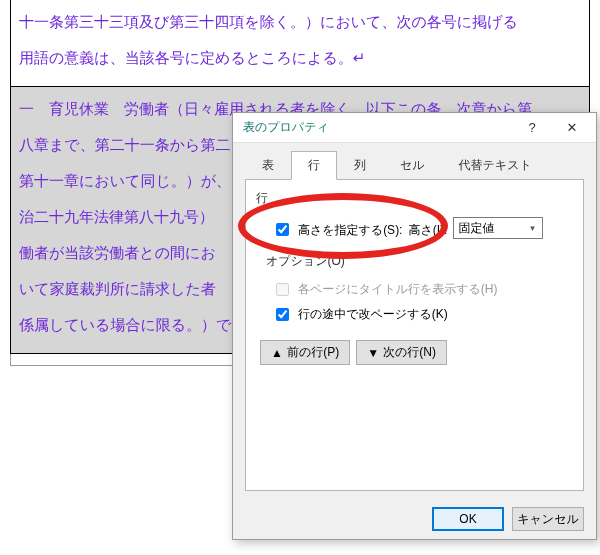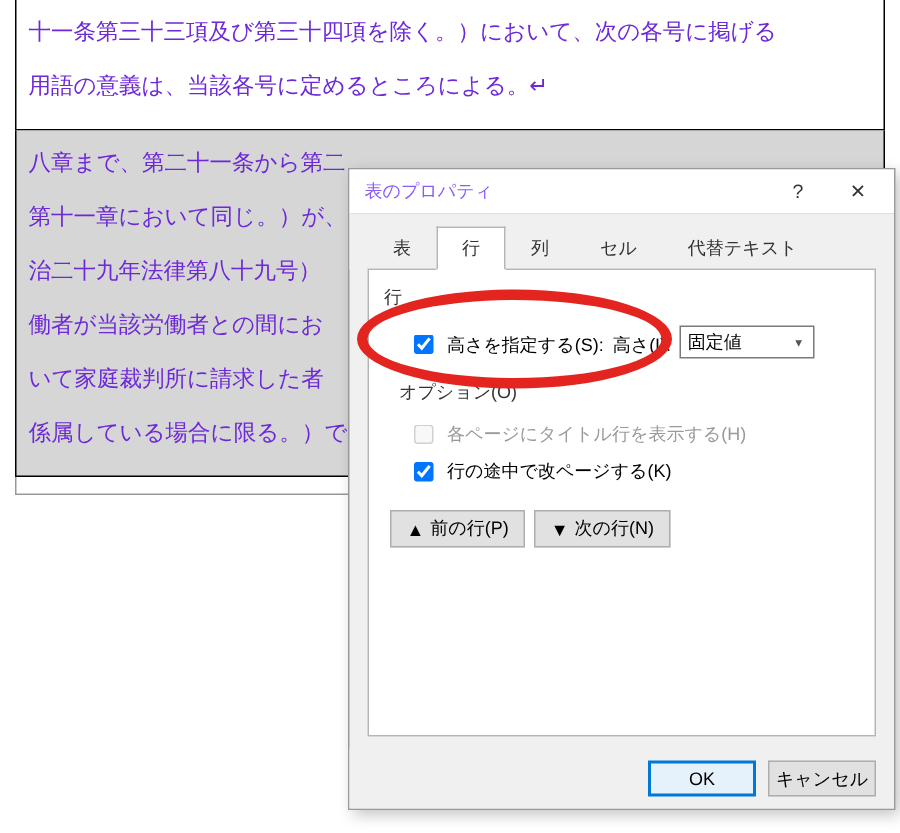--- a/index.html
+++ b/index.html
@@ -56,21 +56,21 @@
   }
   .titlebar {
     height: 30px;
     background: #fff;
     display: flex;
     align-items: center;
     padding: 0 4px 0 10px;
     font-size: 12px;
     border-bottom: 1px solid #e0e0e0;
   }
-  .titlebar .title { flex: 1; color: #8b5cf6; }
+  .titlebar .title { flex: 1; color: #0f766e; }
   .titlebar .tb-btn {
     width: 40px;
     height: 28px;
     display: flex;
     align-items: center;
     justify-content: center;
     color: #333;
     font-size: 13px;
   }
   .tab-strip {
@@ -243,20 +243,21 @@
 </style>
 </head>
 <body>
 
 <div class="doc">
   <div class="doc-cell">
     <div>十一条第三十三項及び第三十四項を除く。）において、次の各号に掲げる</div>
     <div>用語の意義は、当該各号に定めるところによる。↵</div>
   </div>
   <div class="doc-cell highlighted">
+    <div>一　育児休業　労働者（日々雇用される者を除く。以下この条、次章から第</div>
     <div>八章まで、第二十一条から第二</div>
     <div>第十一章において同じ。）が、</div>
     <div>治二十九年法律第八十九号）</div>
     <div>働者が当該労働者との間にお</div>
     <div>いて家庭裁判所に請求した者</div>
     <div>係属している場合に限る。）で</div>
   </div>
   <div class="doc-small-bottom"></div>
 </div>
 

